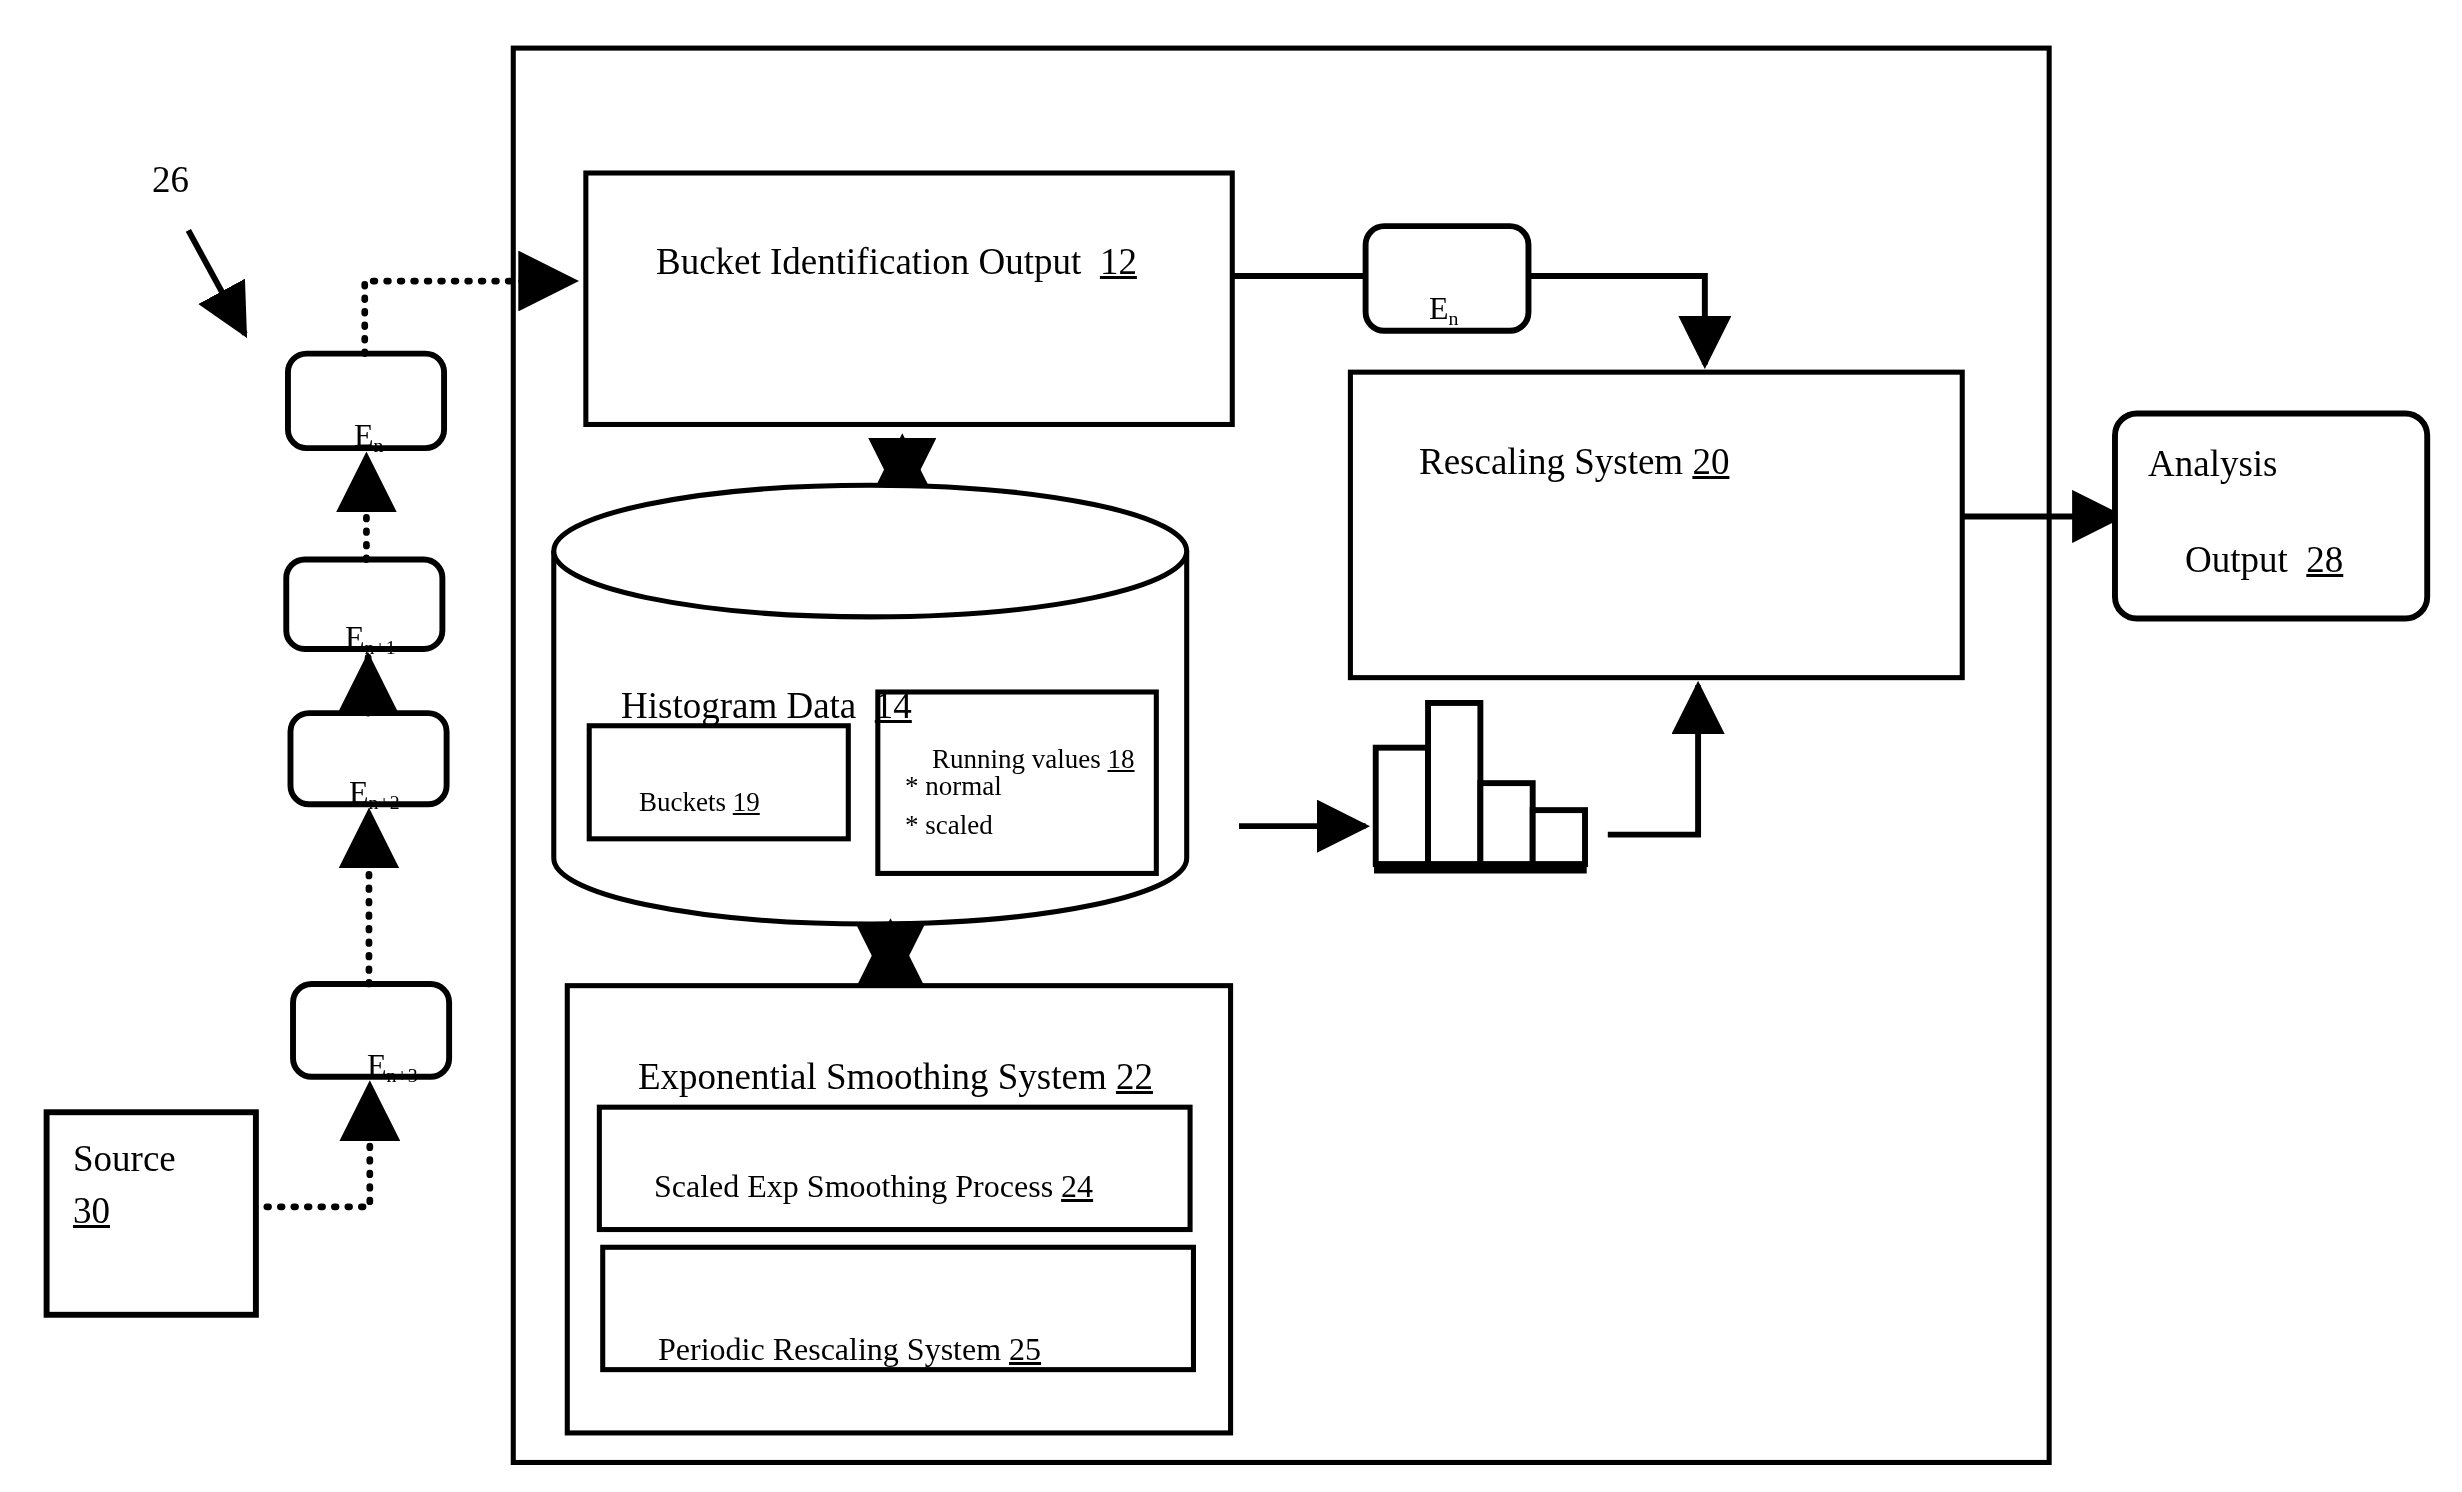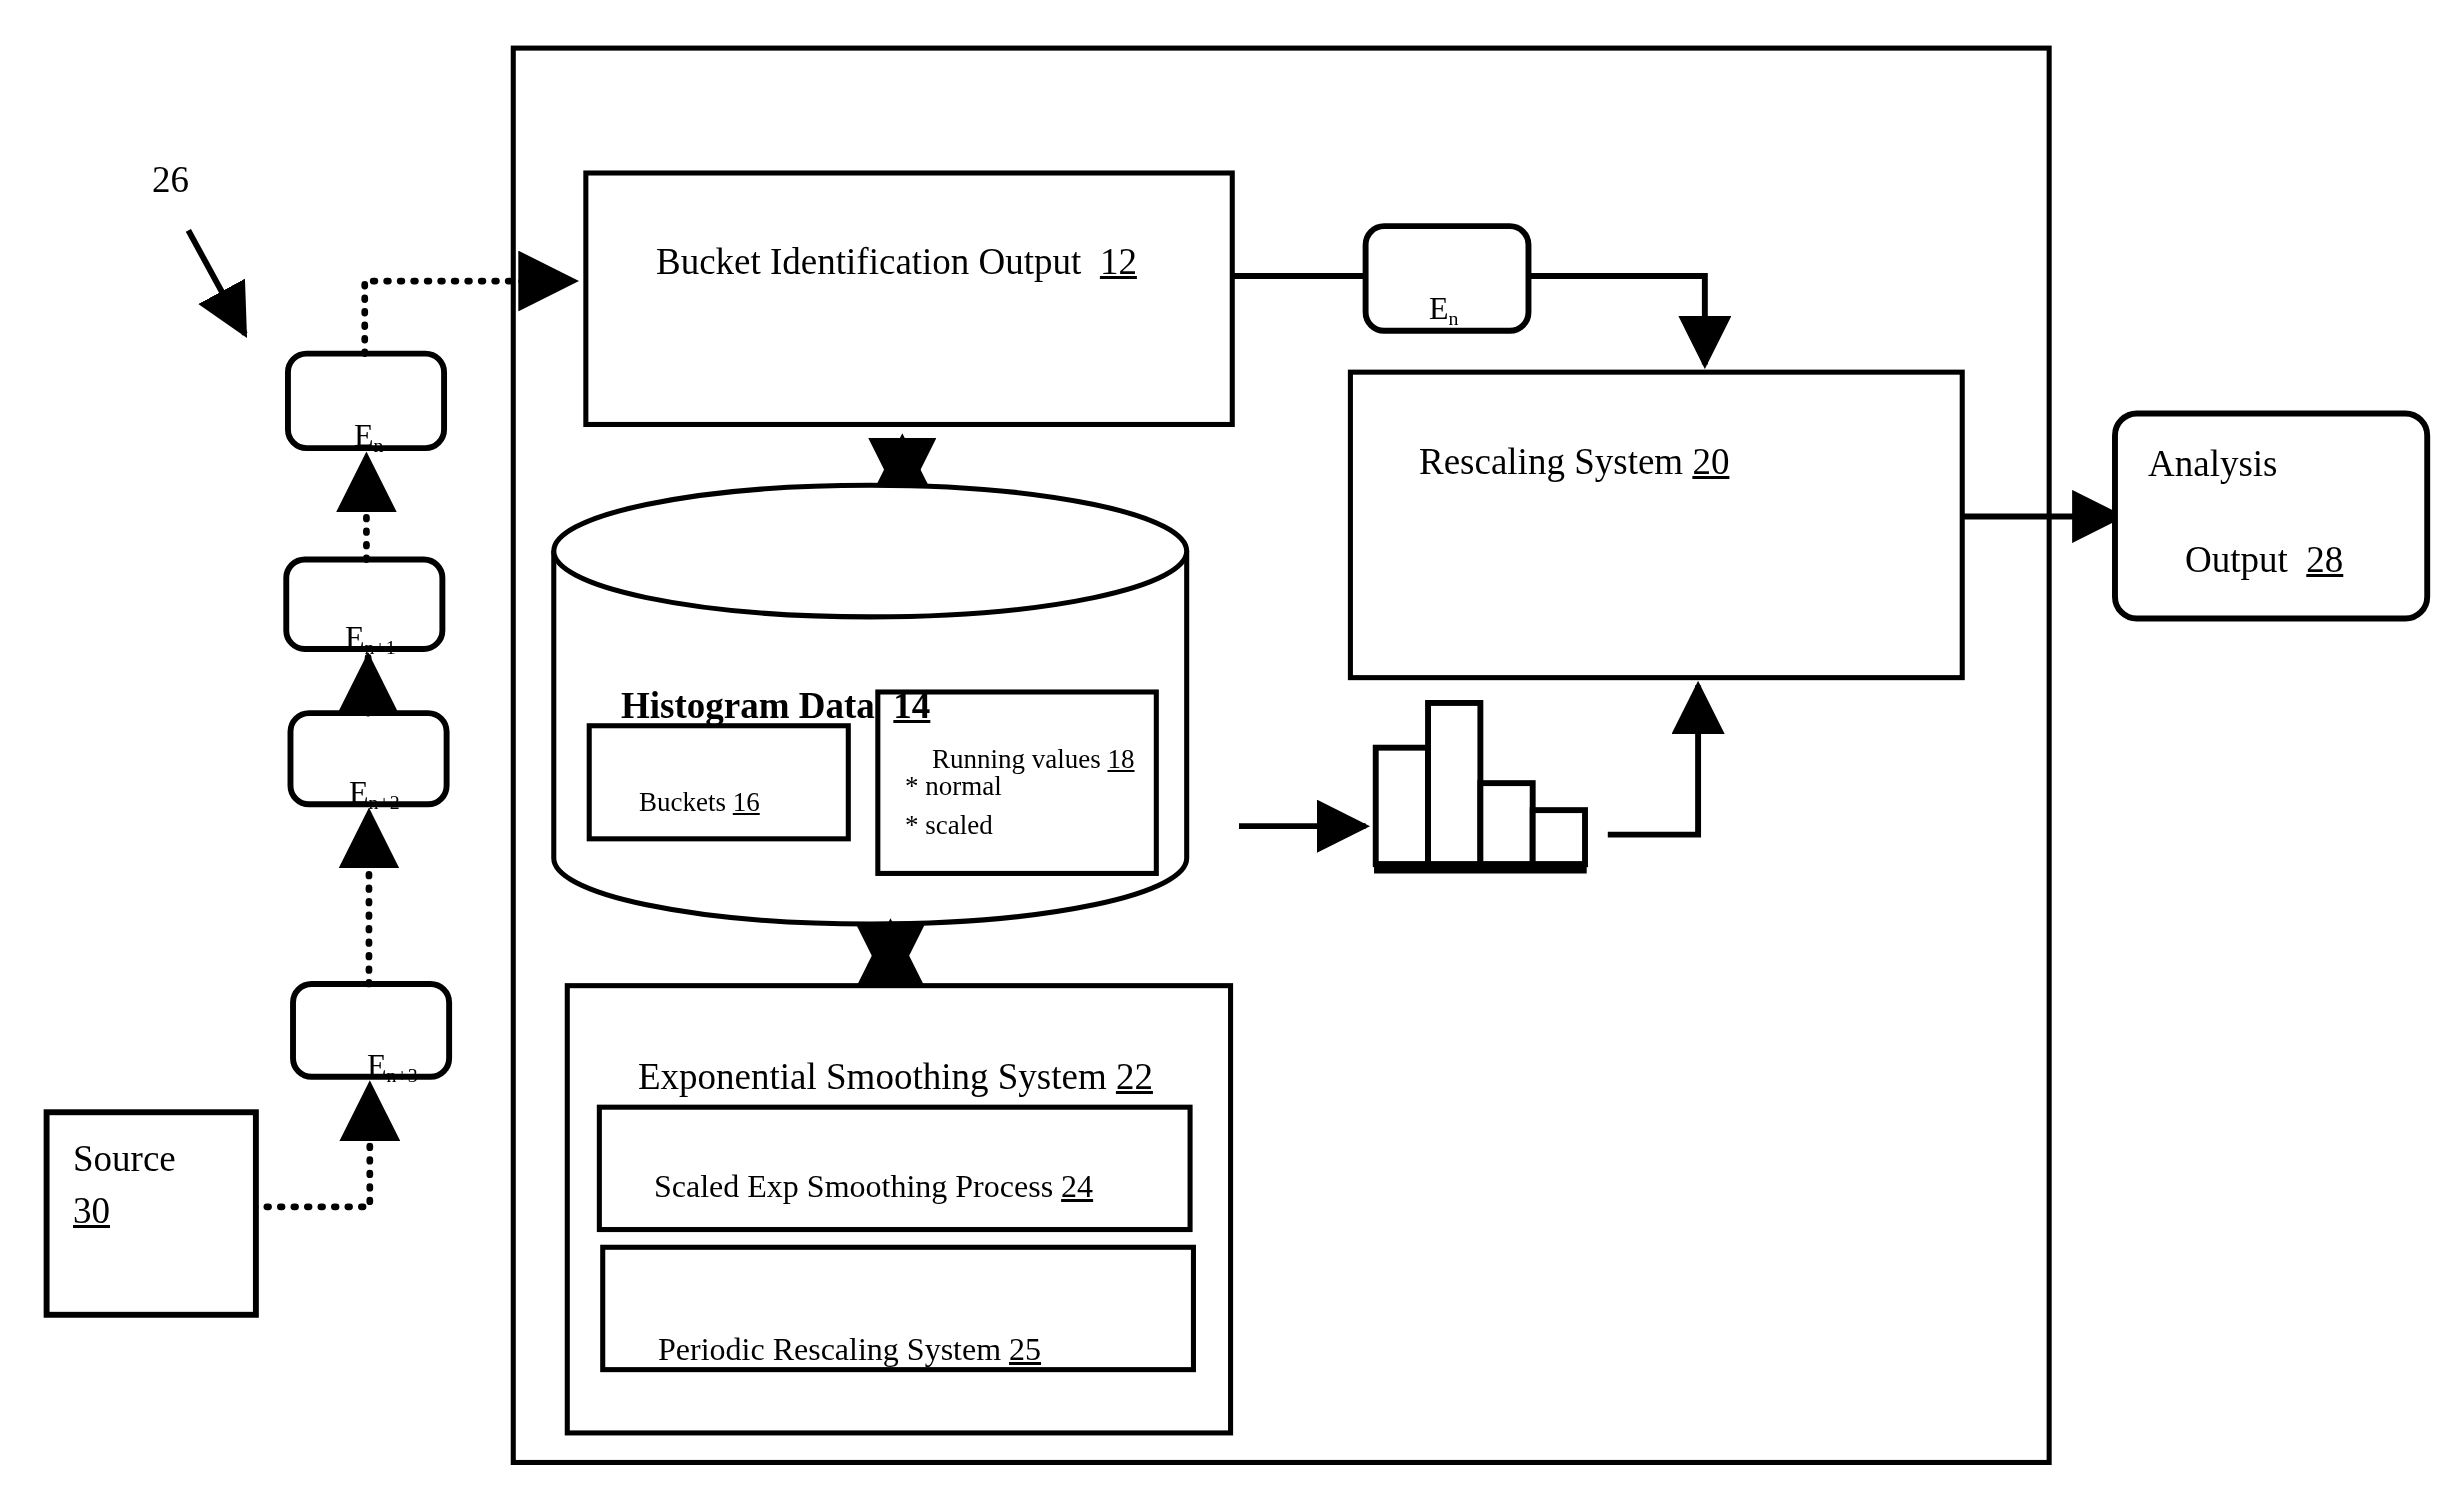--- a/index.html
+++ b/index.html
@@ -146,26 +146,26 @@
 
   <div class="lbl t-box" style="left:1382px; top:398px;">
     <span>Rescaling System</span><span> </span><span class="u">20</span>
   </div>
 
   <div class="lbl t-box" style="left:2148px; top:443px;">Analysis</div>
   <div class="lbl t-box" style="left:2148px; top:496px;">
     <span>Output</span><span>  </span><span class="u">28</span>
   </div>
 
-  <div class="lbl t-box" style="left:584px; top:642px;font-weight:bold;">
+  <div class="lbl t-box" style="left:584px; top:642px;">
     <span>Histogram Data</span><span>  </span><span class="u">14</span>
   </div>
 
   <div class="lbl t-small" style="left:612px; top:756px;">
-    <span>Buckets</span><span> </span><span class="u">16</span>
+    <span>Buckets</span><span> </span><span class="u">19</span>
   </div>
 
   <div class="lbl t-small" style="left:905px; top:713px;">
     <span>Running values</span><span> </span><span class="u">18</span>
   </div>
   <div class="lbl t-small" style="left:905px; top:771px;">* normal</div>
   <div class="lbl t-small" style="left:905px; top:810px;">* scaled</div>
 
   <div class="lbl t-box" style="left:601px; top:1013px;">
     <span>Exponential Smoothing System</span><span> </span><span class="u">22</span>

